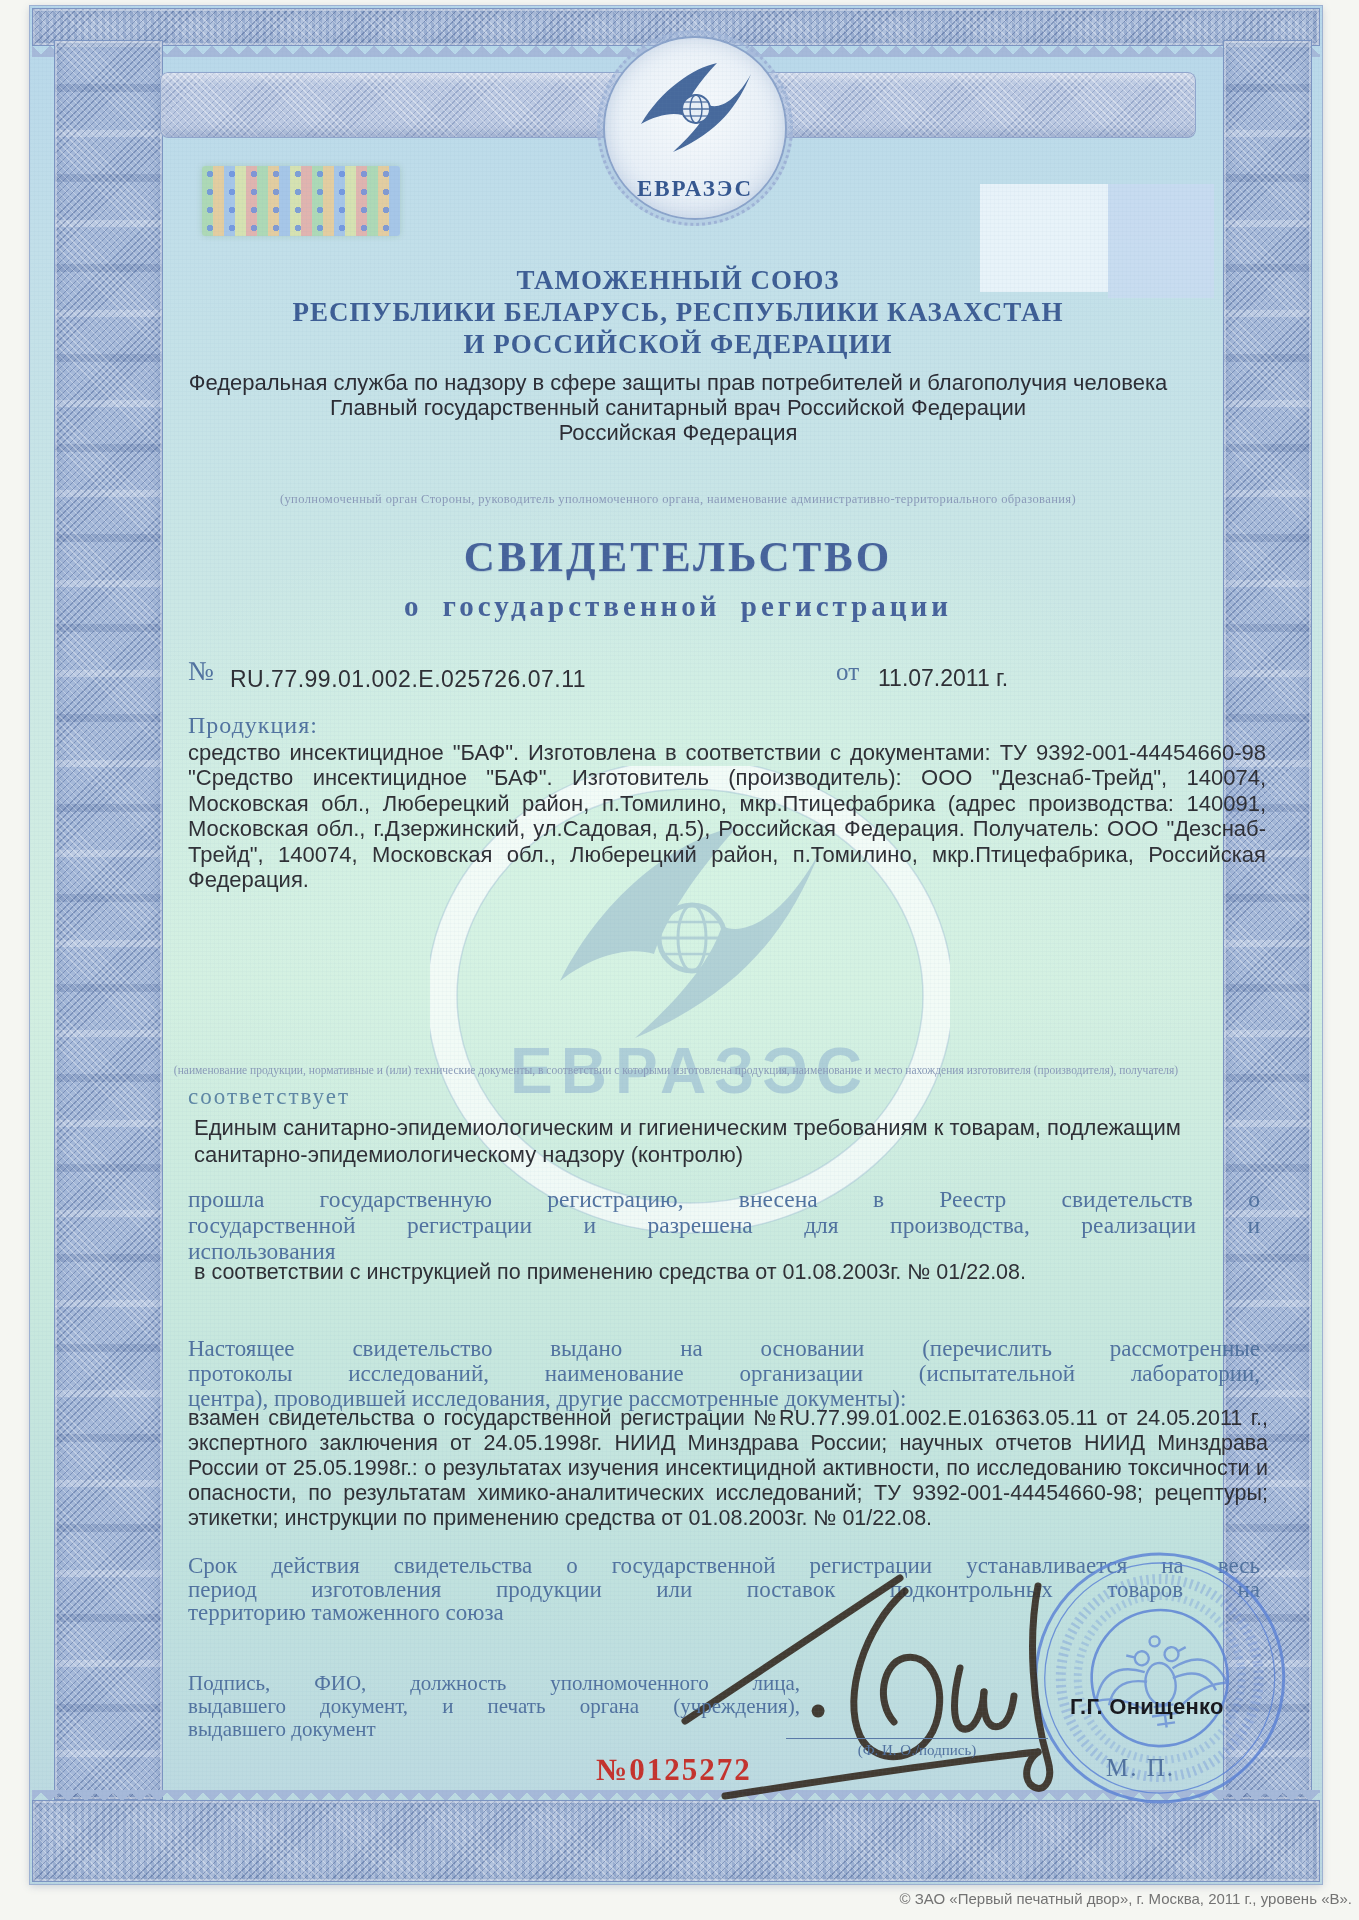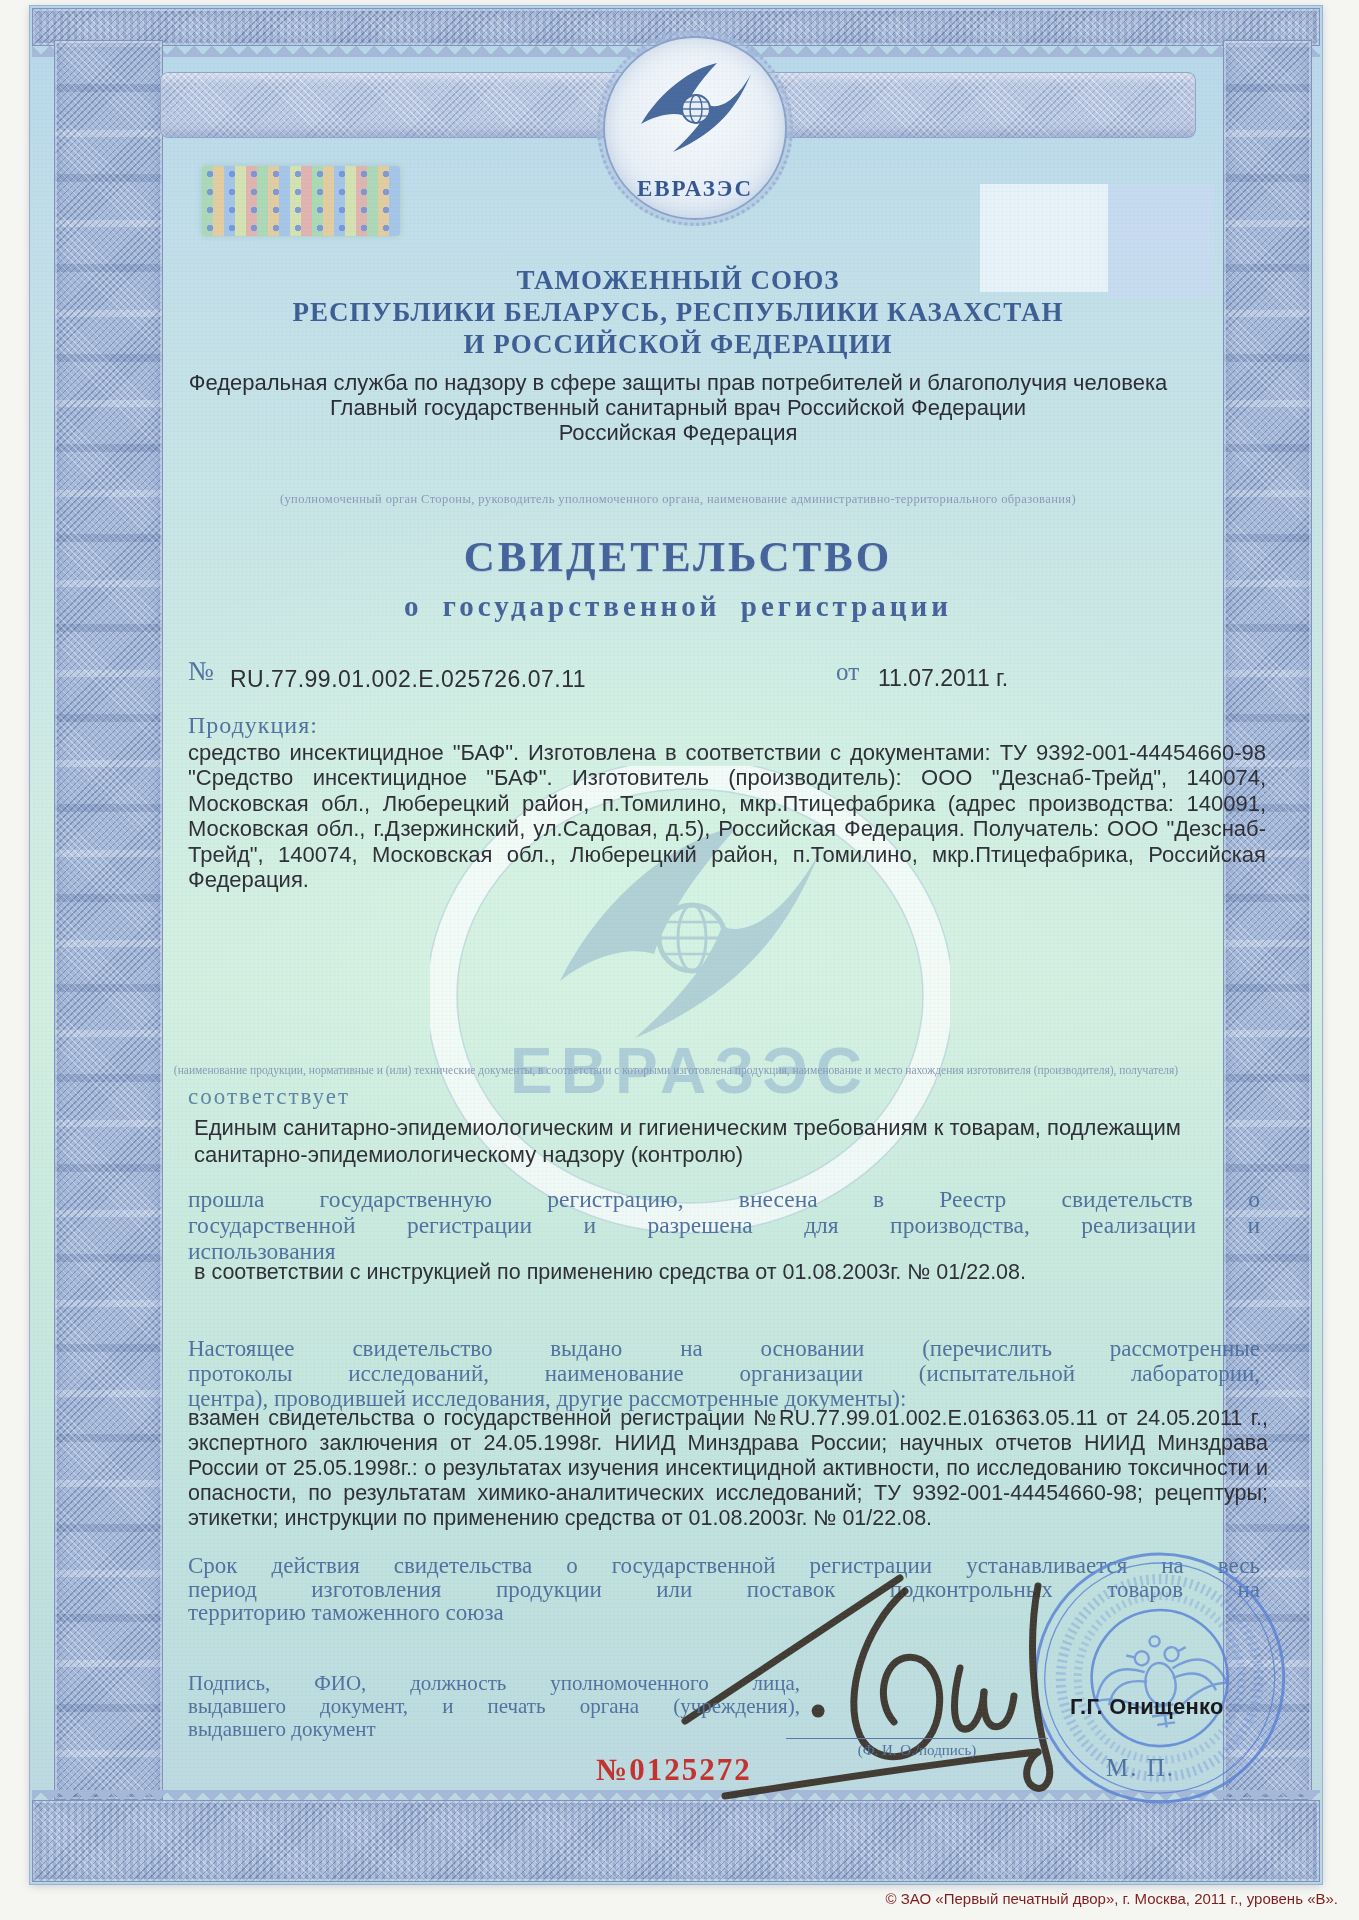--- a/index.html
+++ b/index.html
@@ -118,22 +118,22 @@
   .seal-mark{left:1076px;top:1748px;font-size:25px;letter-spacing:2px;}
   .blank-number{left:566px;top:1746px;font-family:"Liberation Serif","DejaVu Serif",serif;
     font-size:31px;letter-spacing:2px;color:#c5322c;font-weight:bold;}
   
   .watermark{position:absolute;left:400px;top:760px;width:520px;height:470px;pointer-events:none;}
   .wm-label{position:absolute;left:0;right:0;top:268px;text-align:center;
     font-weight:bold;font-size:64px;letter-spacing:8px;color:rgba(144,178,207,.55);}
   
   .stamp{position:absolute;left:990px;top:1532px;opacity:.82;transform:rotate(-8deg);}
   .signature{position:absolute;left:640px;top:1550px;}
-  .footer-credit{position:absolute;left:586px;top:1890px;width:752px;text-align:right;
-    font-size:15px;color:#7f1d1d;}
+  .footer-credit{position:absolute;left:600px;top:1890px;width:752px;text-align:right;
+    font-size:15px;color:#737373;}
 </style>
 </head>
 <body>
 
 <div class="page">
 
   <div class="band band-top"></div>
   <div class="zz-down"></div>
   <div class="band vert band-left"></div>
   <div class="band vert band-right"></div>

